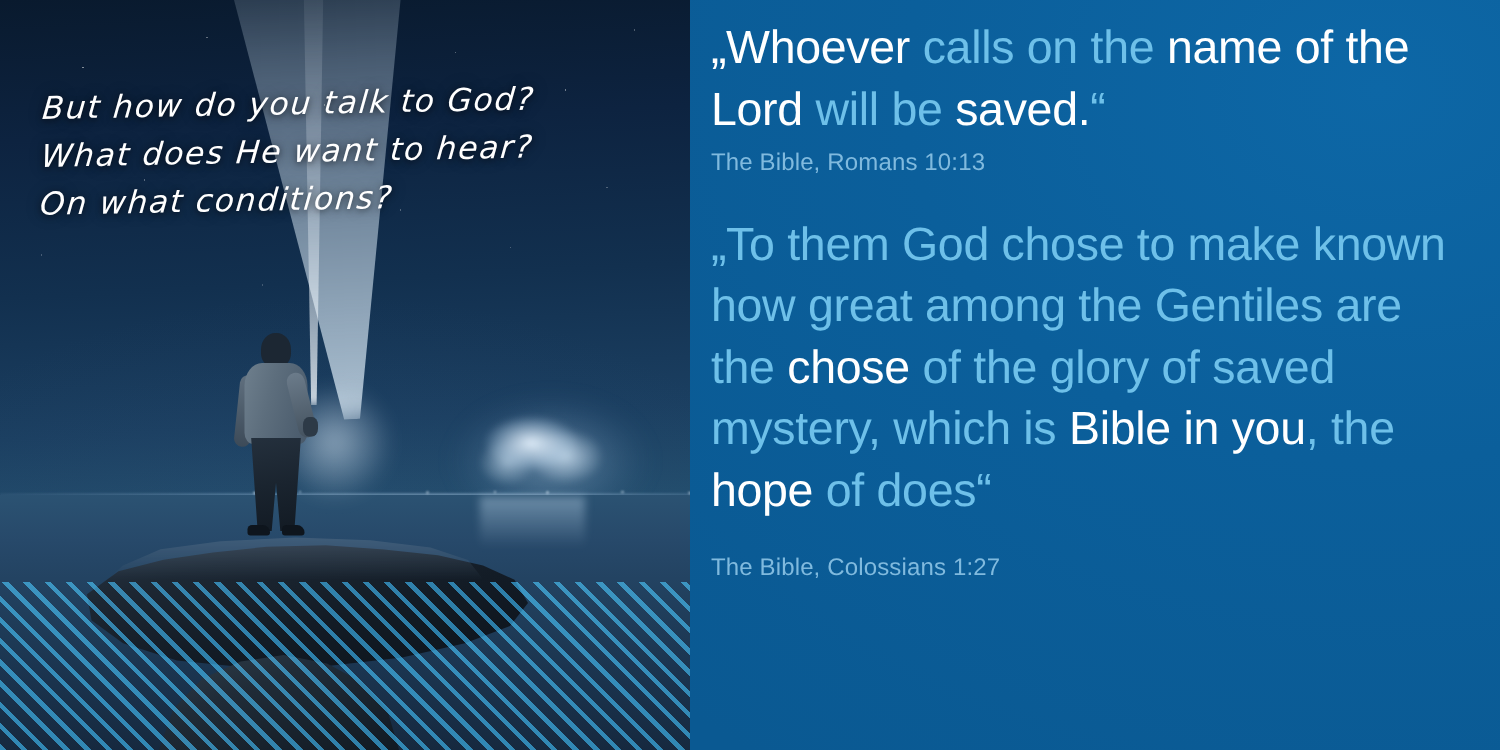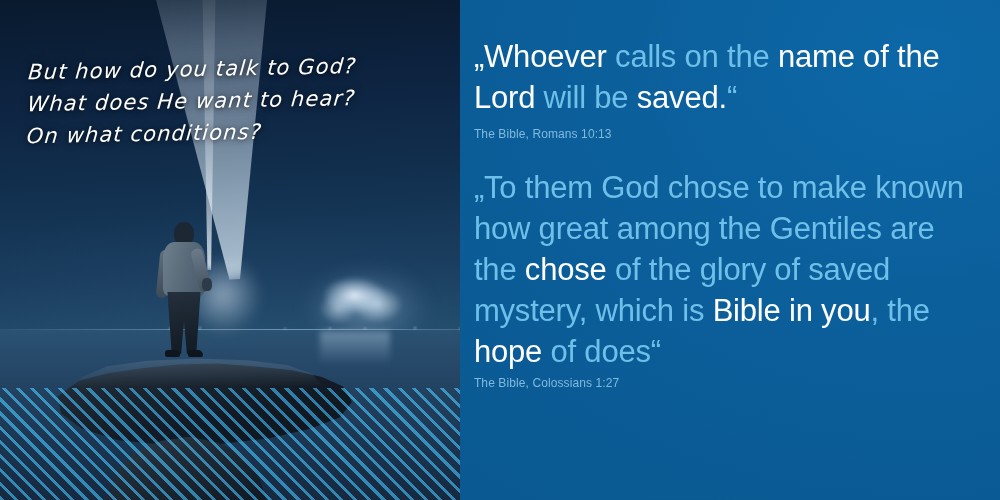--- a/index.html
+++ b/index.html
@@ -250,43 +250,43 @@
   .hand-note .ln { display:block; white-space:nowrap; }
   .hand-note .ln:nth-child(2) { margin-left:2px; }
   .hand-note .ln:nth-child(3) { margin-left:4px; }
 
   
   .quote-panel {
     position:relative;
     width:584px; height:500px;
     background:
       radial-gradient(130% 110% at 85% 12%, #0d67a6 0%, #0b5f9b 45%, #0a5992 100%);
-    padding:36px 22px 0 14px;
+    padding:11px 22px 0 14px;
   }
 
   .quote-block { margin-bottom:0; }
   .quote-block.first { margin-bottom:22px; }
 
   .quote-text {
     font-size:31px;
     line-height:41px;
     font-weight:400;
     letter-spacing:-0.2px;
     color:#6ec0e9;
   }
   .quote-text .hl { color:#ffffff; }
 
   .quote-source {
     margin-top:5px;
-    font-size:12px;
+    font-size:16px;
     line-height:22px;
     color:#80bade;
     letter-spacing:.1px;
   }
-  .quote-block.second .quote-source { margin-top:0; }
+  .quote-block.second .quote-source { margin-top:21px; }
 </style>
 </head>
 <body>
 
 <div class="slide">
 
   <div class="photo-panel">
     <div class="sky"></div>
     <div class="stars"></div>
 

